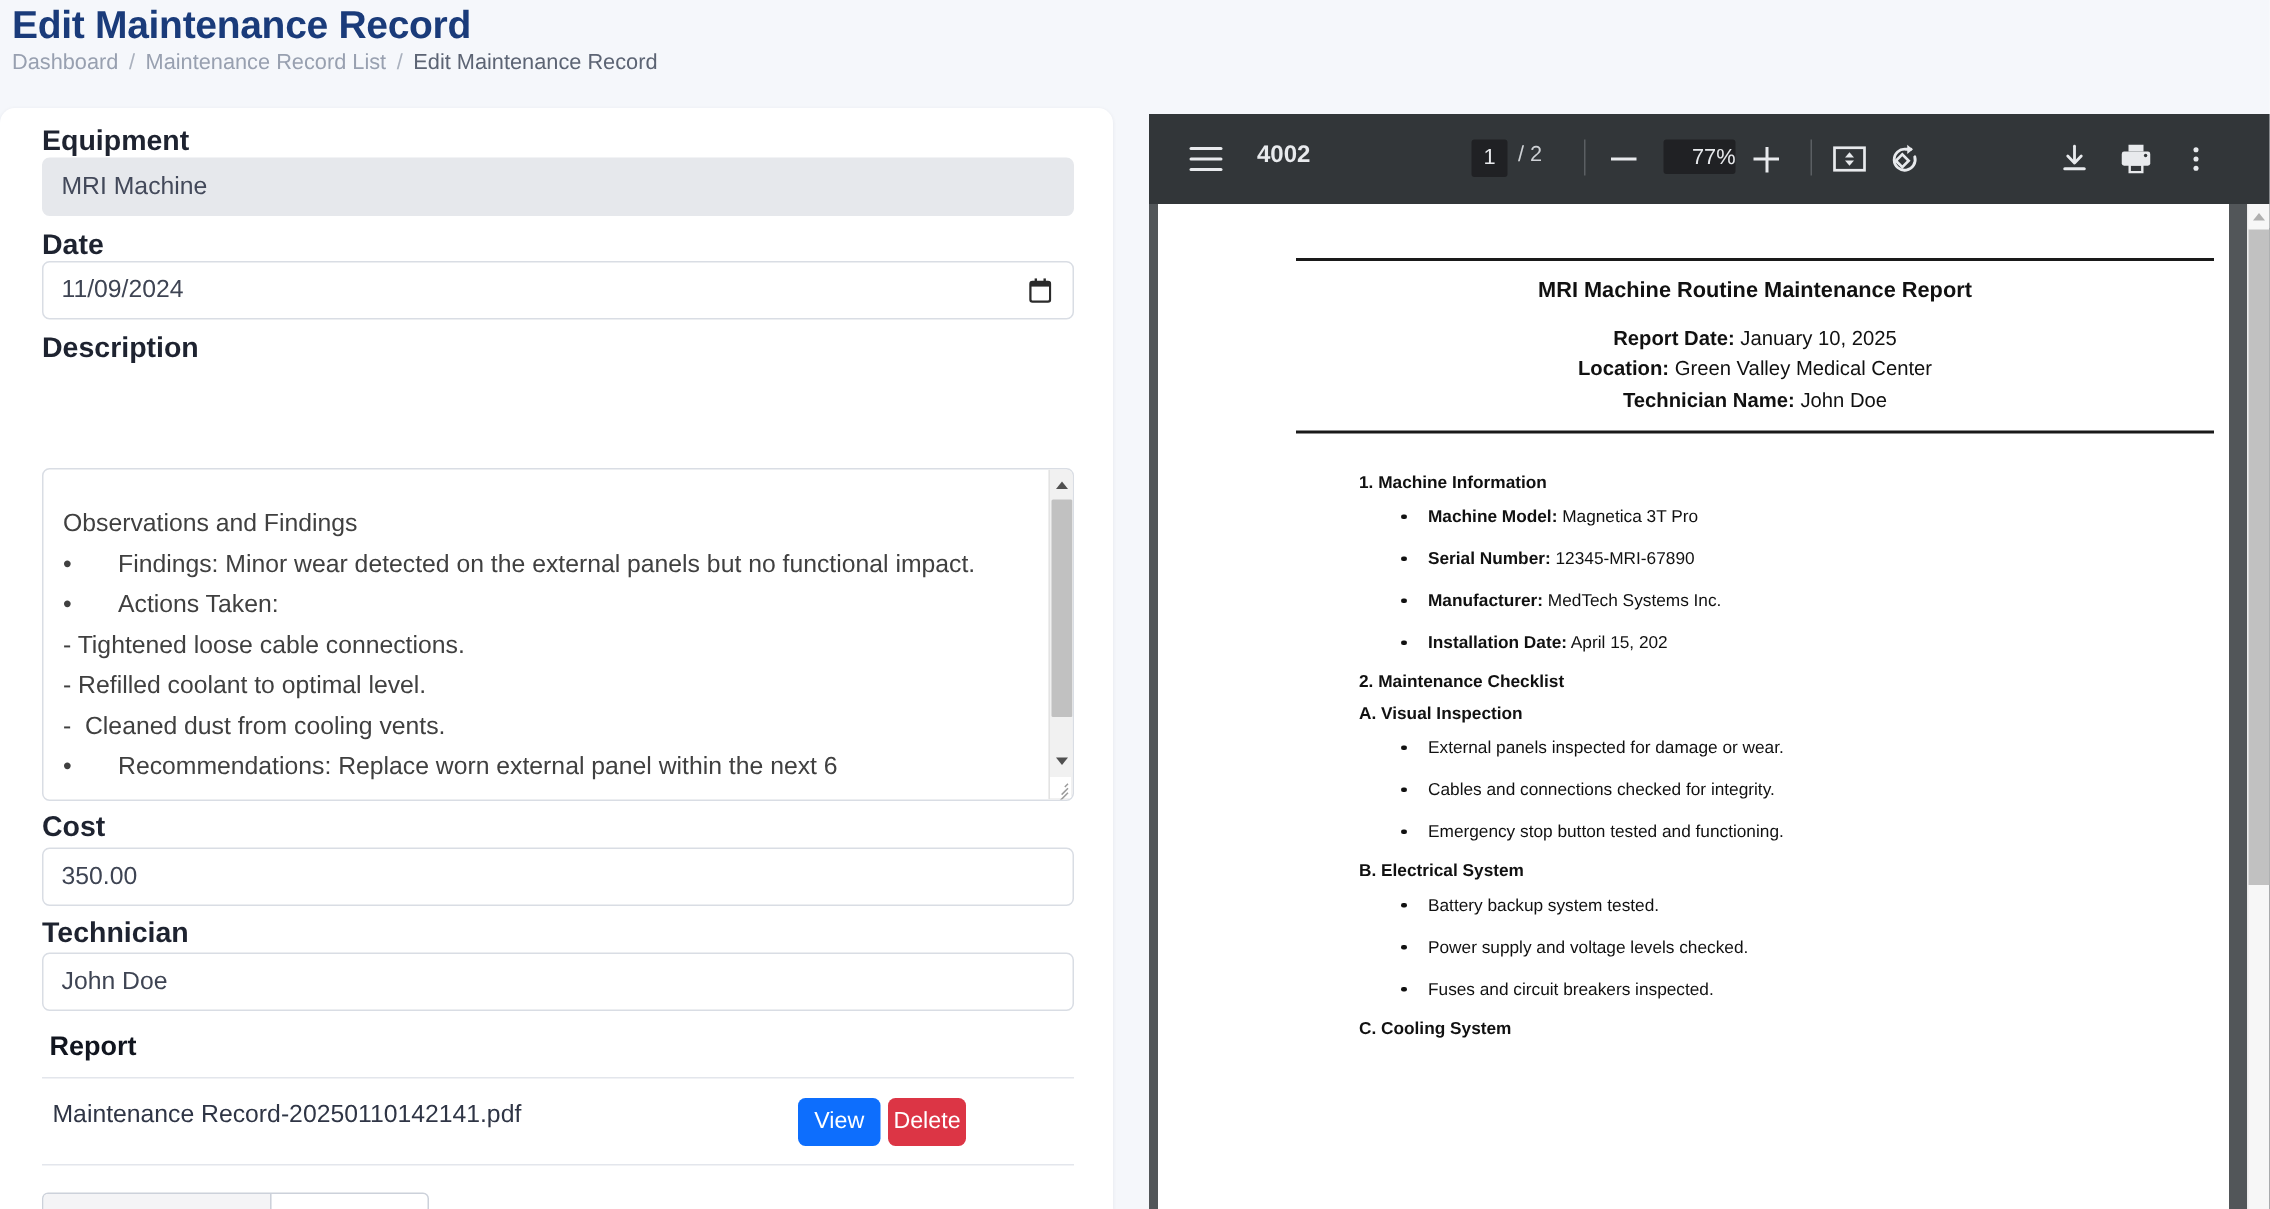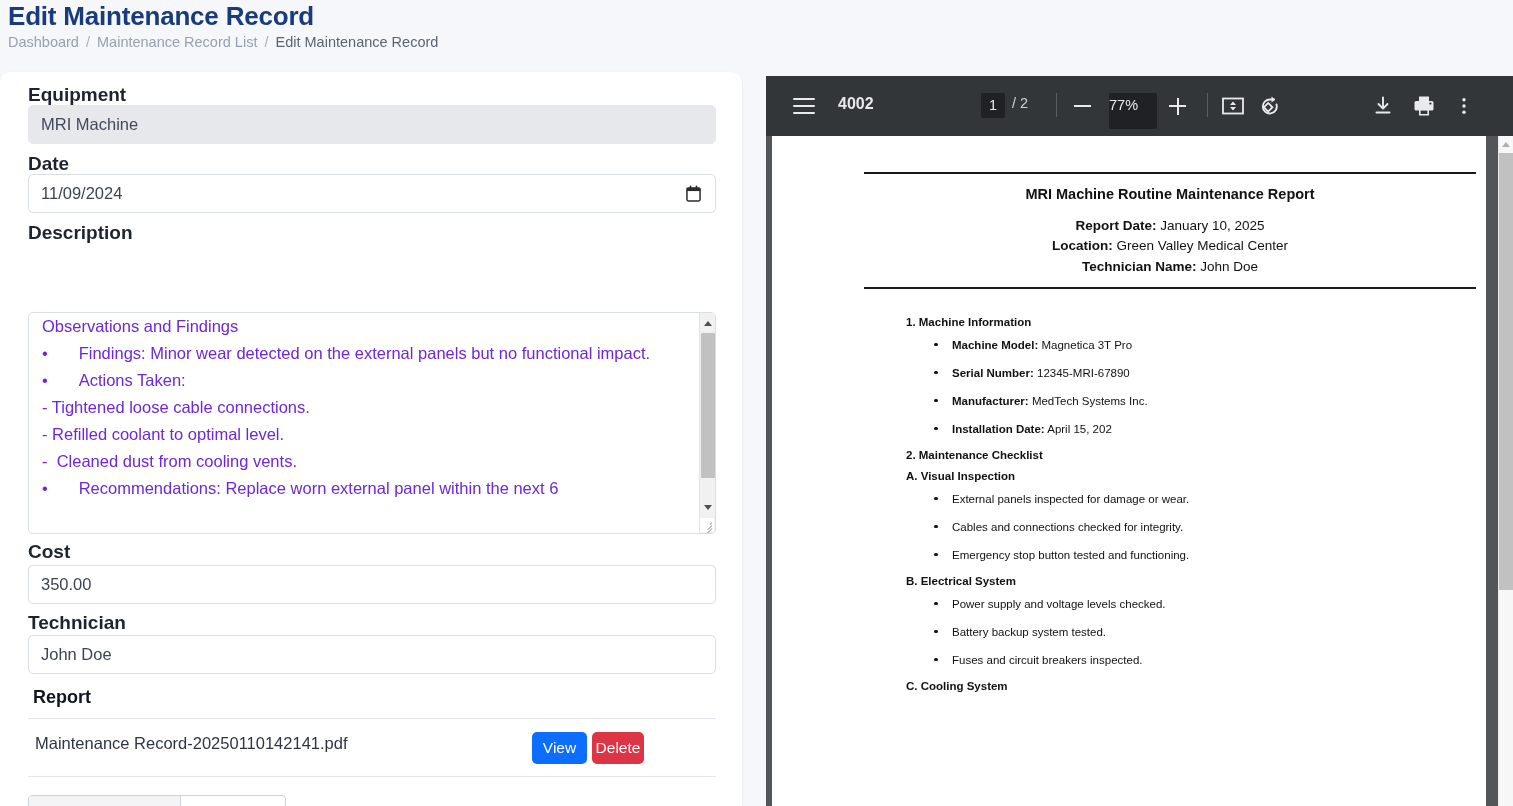--- a/index.html
+++ b/index.html
@@ -81,24 +81,24 @@
     position: absolute;
     left: 28px; top: 240px;
     width: 688px; height: 222px;
     border: 1px solid #d9dde4;
     border-radius: 5px;
     background: #fff;
     overflow: hidden;
   }
   #description-text {
     position: absolute;
-    left: 13px; top: 0;
+    left: 13px; top: 23px;
     width: 648px;
     font-size: 16.5px;
-    color: #6d28d9;
+    color: #404040;
     line-height: 27px;
     white-space: pre-wrap;
     word-wrap: break-word;
   }
   
   .ta-scroll {
     position: absolute;
     right: 0; top: 0;
     width: 16px; height: 100%;
     background: #f1f1f1;
@@ -264,27 +264,27 @@
     width: 1px; height: 24px;
     background: #5b5f63;
   }
   .tb-icon-btn {
     position: absolute; top: 16px;
     width: 28px; height: 28px;
     cursor: pointer;
   }
   #zoom-percentage {
     position: absolute; left: 1338px; top: 17px;
-    width: 48px; height: 36px;
+    width: 48px; height: 23px;
     background: #202124;
     border-radius: 2px;
     color: #e8eaed;
     font-size: 14.5px;
     line-height: 25px;
-    text-align: left;
+    text-align: right;
   }
   .tb-minus {
     position: absolute; left: 5px; top: 13px;
     width: 17px; height: 2px; background: #e8eaed;
   }
   .tb-plus-h {
     position: absolute; left: 5px; top: 13px;
     width: 17px; height: 2px; background: #e8eaed;
   }
   .tb-plus-v {
@@ -552,22 +552,22 @@
             </ul>
             <div class="pdf-section">2. Maintenance Checklist</div>
             <div class="pdf-section">A. Visual Inspection</div>
             <ul class="pdf-list">
               <li><span>External panels inspected for damage or wear.</span></li>
               <li><span>Cables and connections checked for integrity.</span></li>
               <li><span>Emergency stop button tested and functioning.</span></li>
             </ul>
             <div class="pdf-section">B. Electrical System</div>
             <ul class="pdf-list">
+              <li><span>Battery backup system tested.</span></li>
               <li><span>Power supply and voltage levels checked.</span></li>
-              <li><span>Battery backup system tested.</span></li>
               <li><span>Fuses and circuit breakers inspected.</span></li>
             </ul>
             <div class="pdf-section">C. Cooling System</div>
           </div>
       </div>
     </div>
   </div>
 
   <div id="pdf-scrollbar">
     <div id="pdf-scroll-up">

